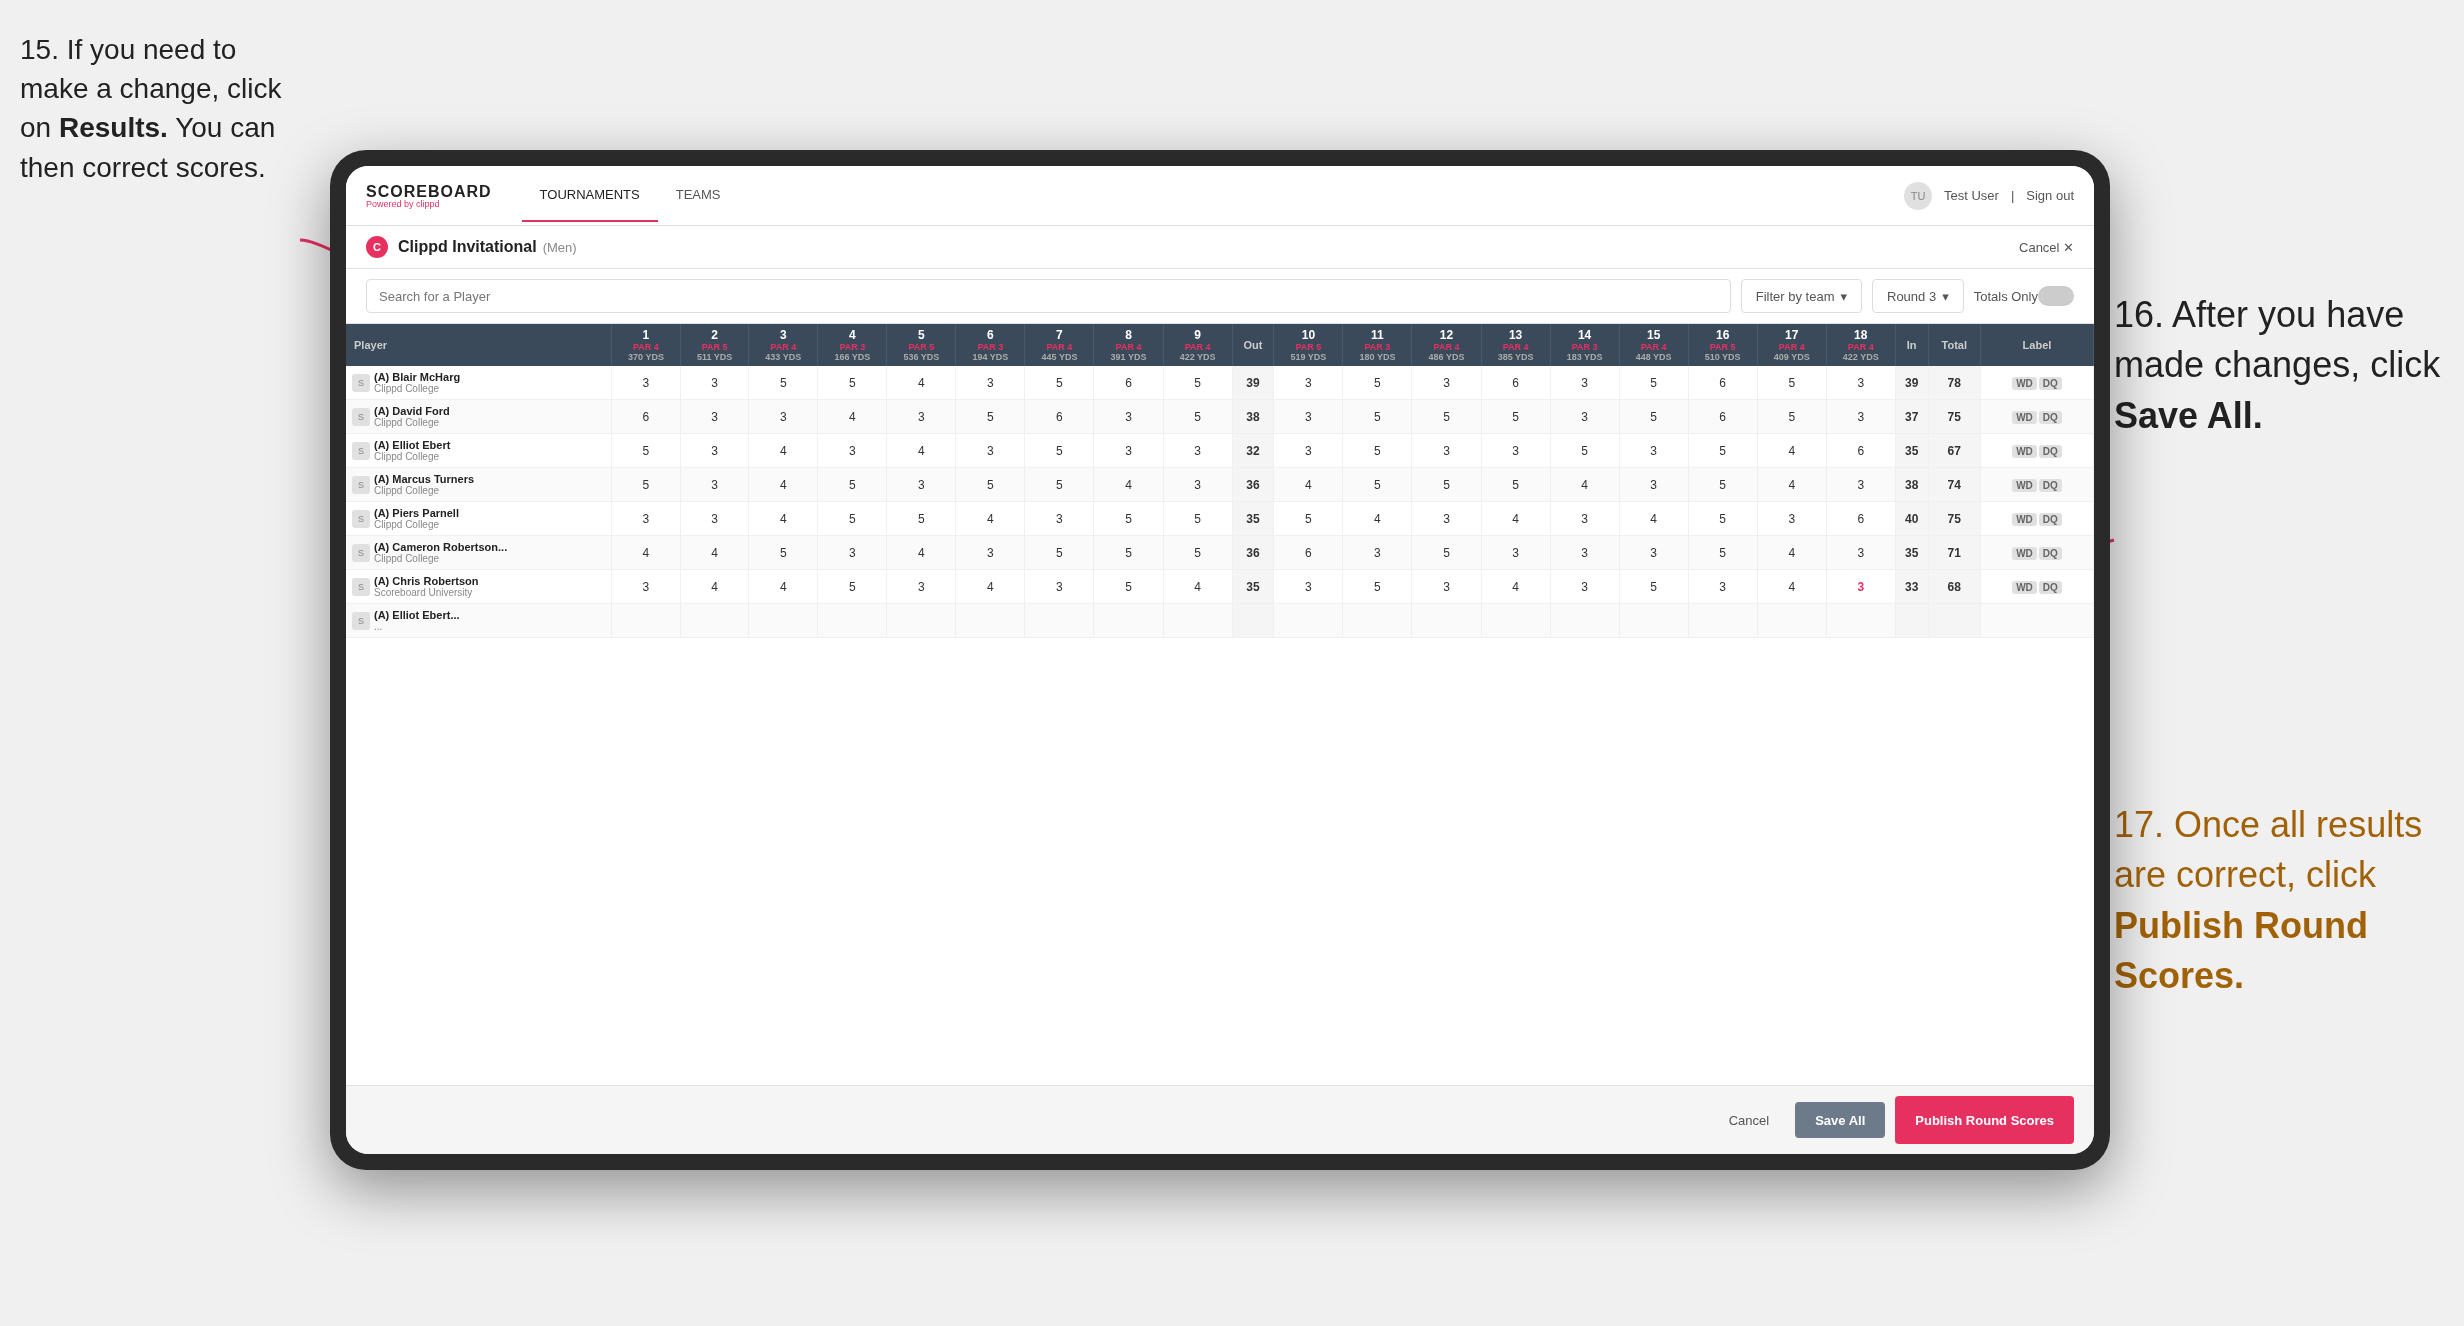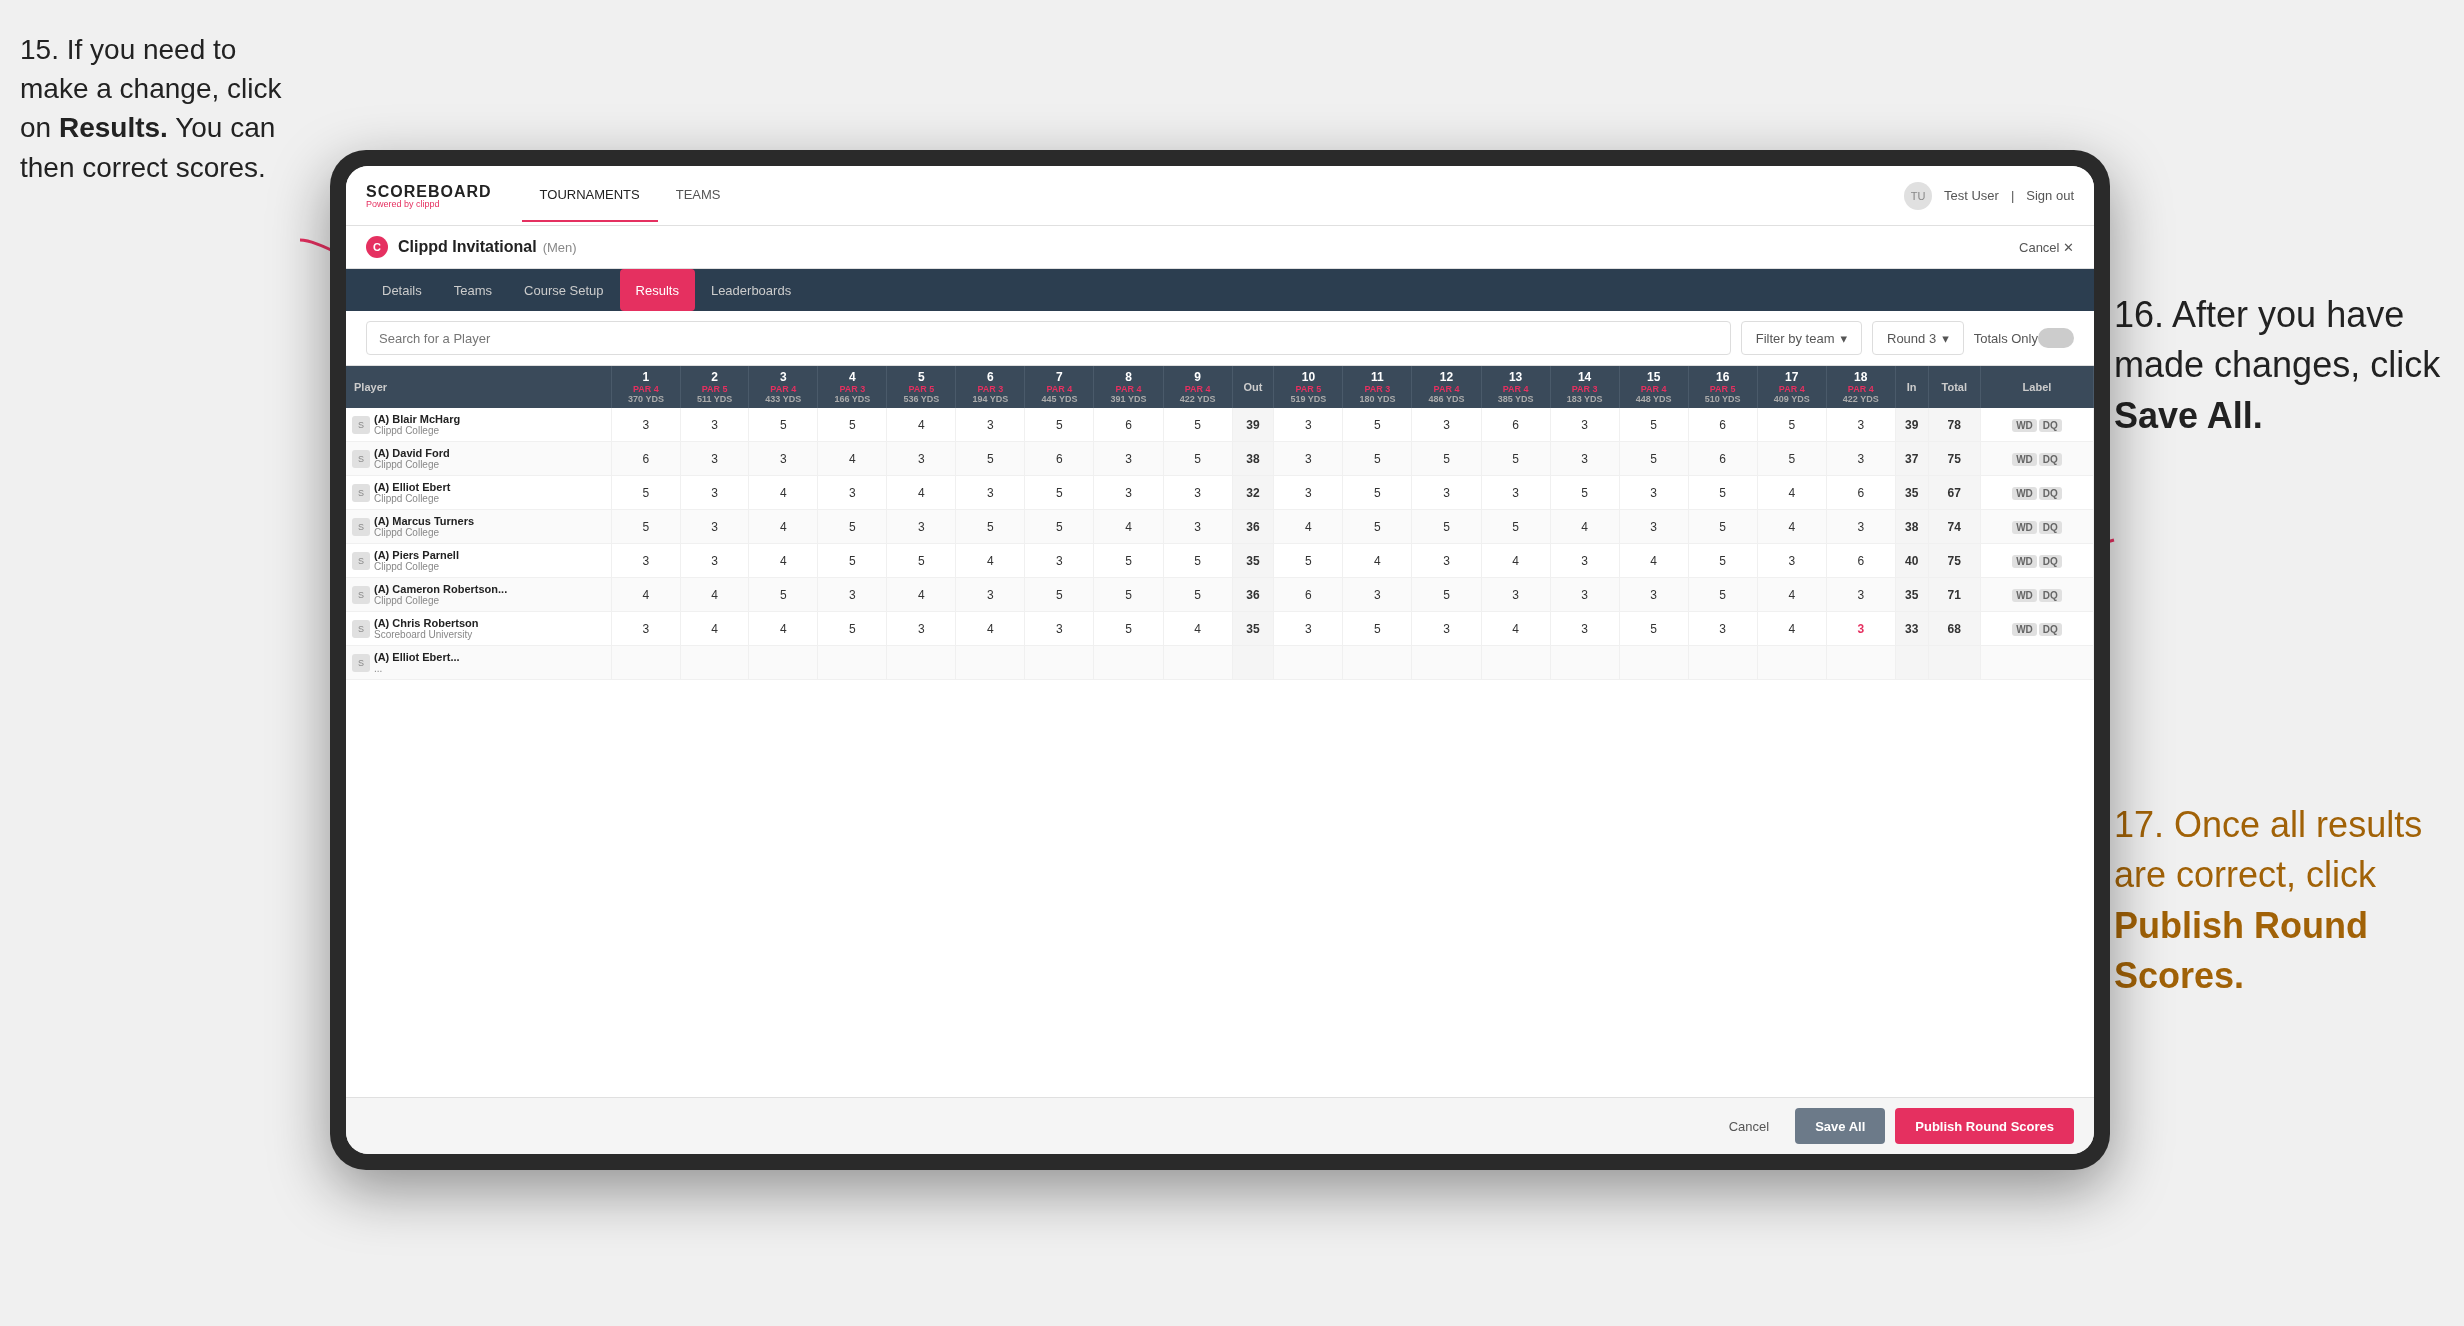--- a/index.html
+++ b/index.html
@@ -408,21 +408,21 @@
       padding: 0 20px;
       background: #6c7a89;
       color: #fff;
       border: none;
       border-radius: 4px;
       font-size: 13px;
       font-weight: 600;
       cursor: pointer;
     }
     .publish-btn {
-      height: 36px;
+      height: 48px;
       padding: 3px 20px;
       background: #e53060;
       color: #fff;
       border: none;
       border-radius: 4px;
       font-size: 13px;
       font-weight: 600;
       cursor: pointer;
     }
   </style>
@@ -496,27 +496,20 @@
       </div>
     </div>
 
     <div class="tournament-header">
       <div class="tournament-icon">C</div>
       <span class="tournament-title">Clippd Invitational</span>
       <span class="tournament-subtitle">(Men)</span>
       <span class="cancel-btn">Cancel ✕</span>
     </div>
 
-    <div class="subnav">
-      <div class="subnav-item">Details</div>
-      <div class="subnav-item">Teams</div>
-      <div class="subnav-item">Course Setup</div>
-      <div class="subnav-item active">Results</div>
-      <div class="subnav-item">Leaderboards</div>
-    </div>
 
     <div class="controls-bar">
       <input class="search-input" type="text" placeholder="Search for a Player" style="">
       <button class="filter-btn">
         <span>Filter by team</span>
         <span>▾</span>
       </button>
       <button class="round-btn">
         <span>Round 3</span>
         <span>▾</span>

